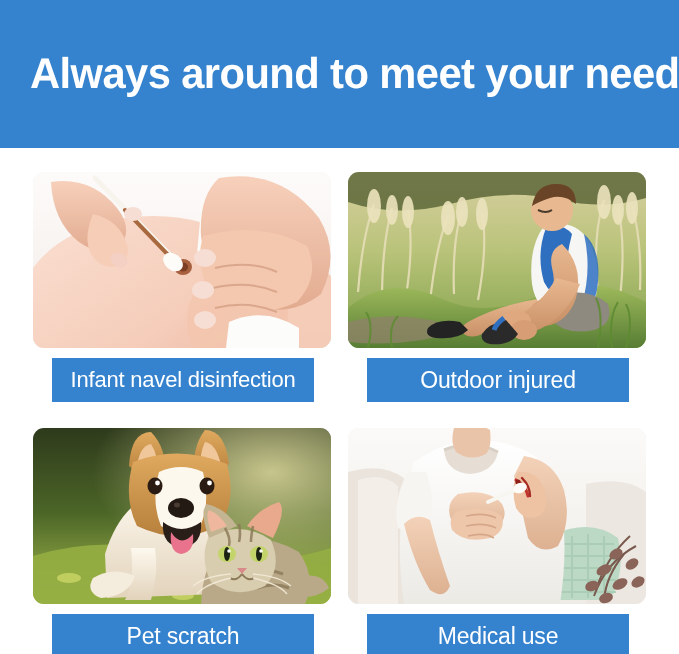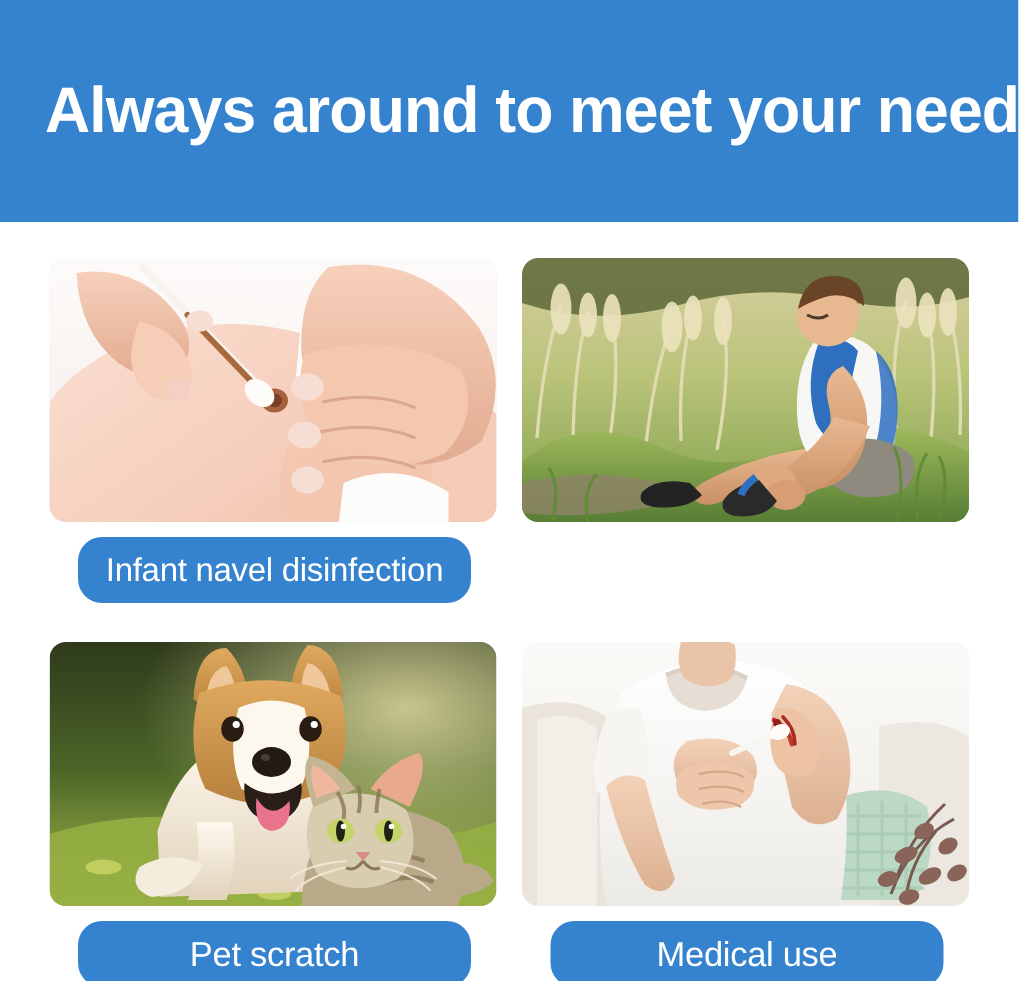--- a/index.html
+++ b/index.html
@@ -76,21 +76,20 @@
     background: #3583ce;
     color: #ffffff;
     display: flex;
     align-items: center;
     justify-content: center;
     font-size: 23px;
     font-weight: normal;
     letter-spacing: -0.2px;
     white-space: nowrap;
     line-height: 1;
-    border-radius: 16px;
   }
   .caption.wide { font-size: 22px; }
 </style>
 </head>
 <body>
 
 <div class="page">
 
   <div class="banner">
     <div class="banner-title">Always around to meet your needs</div>
@@ -228,20 +227,21 @@
 
           <g stroke="#5f8b33" stroke-width="2" fill="none" opacity="0.9">
             <path d="M250 176 q6 -34 -2 -50"></path>
               <path d="M264 176 q-4 -30 6 -46"></path>
             <path d="M278 176 q8 -28 0 -44"></path>
               <path d="M20 176 q6 -24 -2 -36"></path>
             <path d="M44 176 q-4 -22 6 -32"></path>
           </g>
         </svg>
       </div>
+      <div class="caption">Outdoor injured</div>
     </div>
 
     <div class="card card-r2 card-c1">
       <div class="photo">
         <svg viewBox="0 0 298 176" preserveAspectRatio="xMidYMid slice" aria-hidden="true">
           <defs>
             <linearGradient id="bgC" x1="0" y1="0" x2="0" y2="1">
               <stop offset="0%" stop-color="#2e3a1c"></stop>
                 <stop offset="48%" stop-color="#4b6527"></stop>
                 <stop offset="100%" stop-color="#a8bf4e"></stop>

